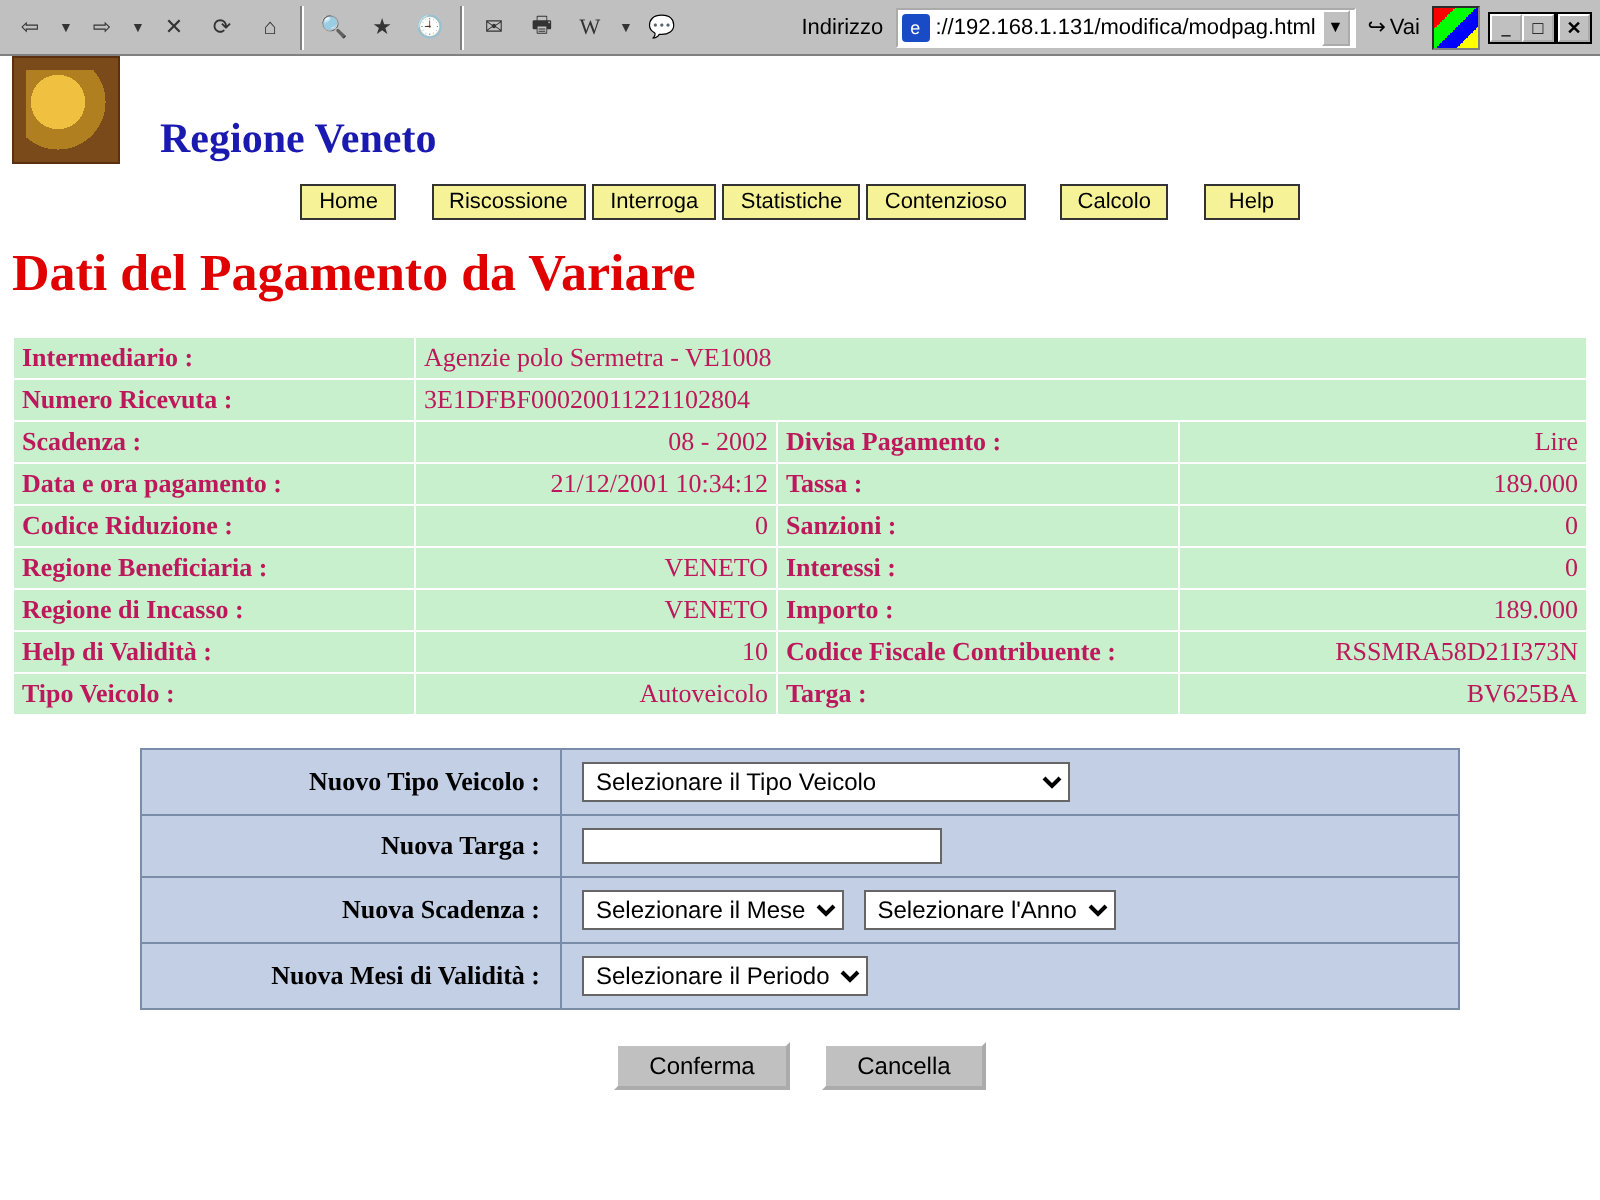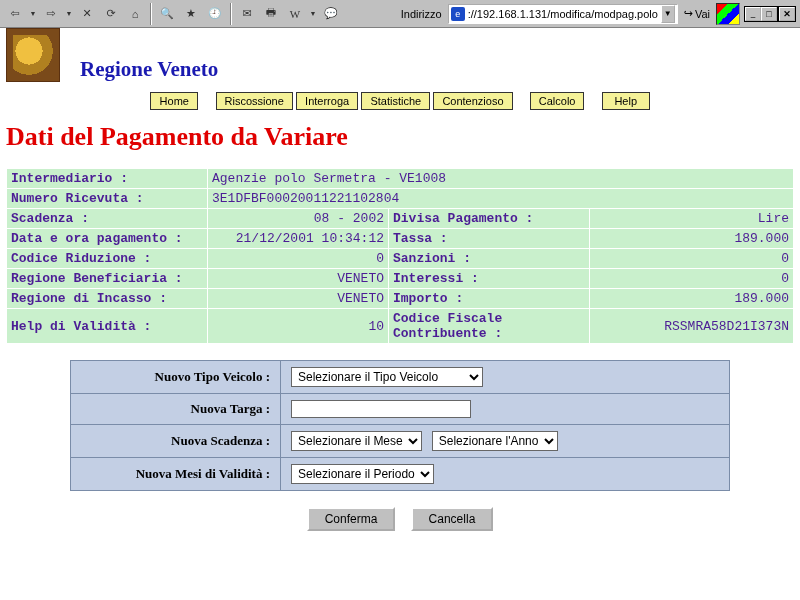--- a/index.html
+++ b/index.html
@@ -28,21 +28,21 @@
 .logo::after { content: ""; position: absolute; inset: 6px; background: radial-gradient(circle at 40% 40%, #f0c040 0 40%, #b08020 40% 70%, transparent 70%); }
 .org-title { color: #1a1ab0; font-size: 21px; font-weight: bold; font-family: "Times New Roman", serif; margin-top: 4px; }
 
 .nav-row { text-align: center; margin: 10px 0 12px 0; }
 .nav-btn { display: inline-block; background: #f5f298; border: 1px solid #333; font-family: Tahoma, Arial, sans-serif; font-size: 11px; padding: 2px 8px; margin: 0 0px; cursor: pointer; min-width: 48px; text-align: center; }
 .nav-gap { display: inline-block; width: 14px; }
 
 .page-title { color: #e00000; font-size: 26px; font-weight: bold; text-align: left; margin: 12px 0 16px 0; font-family: "Times New Roman", serif; }
 
 .data-table { width: 100%; border-collapse: separate; border-spacing: 1px; background: #fff; }
-.data-table td { background: #c9f0cc; font-family: Liberation Mono, monospace; font-size: 13px; padding: 2px 4px; color: #4c1d95; }
+.data-table td { background: #c9f0cc; font-family: Liberation Serif, serif; font-size: 13px; padding: 2px 4px; color: #be185d; }
 .data-table .lbl { font-weight: bold; width: 200px; }
 .data-table .val-r { text-align: right; width: 180px; }
 .data-table .lbl2 { font-weight: bold; width: 200px; }
 .data-table .val2-r { text-align: right; }
 
 .form-table { margin: 16px auto 0 auto; border: 1px solid #7a8ca8; border-collapse: collapse; width: 660px; background: #c3cfe4; }
 .form-table td { border: 1px solid #7a8ca8; padding: 6px 10px; font-family: "Times New Roman", serif; font-size: 13px; }
 .form-table .flbl { text-align: right; font-weight: bold; width: 210px; }
 .form-table select, .form-table input[type=text] { font-family: Tahoma, Arial, sans-serif; font-size: 12px; background: #fff; border: 1px solid #666; padding: 1px 2px; }
 .form-table select { height: 20px; }
@@ -73,21 +73,21 @@
   <div class="tb-sep"></div>
   <div class="tb-btn">✉</div>
   <div class="tb-btn">🖶</div>
   <div class="tb-btn">W</div>
   <div class="tb-btn" style="width:10px;font-size:7px">▼</div>
   <div class="tb-btn">💬</div>
   <div class="tb-spacer"></div>
   <span class="addr-label">Indirizzo</span>
   <div class="addr-box">
     <div class="ie-icon">e</div>
-    <div class="url">://192.168.1.131/modifica/modpag.polo</div>
+    <div class="url">://192.168.1.131/modifica/modpag.html</div>
     <div class="dd">▼</div>
   </div>
   <div class="go-btn">
       <span>↪</span>
       <span>Vai</span>
     </div>
   <div class="win-logo"></div>
   <div class="win-btns">
     <div class="win-btn">_</div>
     <div class="win-btn">□</div>
@@ -154,29 +154,35 @@
     <td class="val-r">VENETO</td>
     <td class="lbl2">Importo :</td>
     <td class="val2-r">189.000</td>
   </tr>
   <tr>
     <td class="lbl">Help di Validità :</td>
     <td class="val-r">10</td>
     <td class="lbl2">Codice Fiscale Contribuente :</td>
     <td class="val2-r">RSSMRA58D21I373N</td>
   </tr>
+  <tr>
+    <td class="lbl">Tipo Veicolo :</td>
+    <td class="val-r">Autoveicolo</td>
+    <td class="lbl2">Targa :</td>
+    <td class="val2-r">BV625BA</td>
+  </tr>
 </tbody>
       </table>
 
 <table class="form-table">
   <tbody>
           <tr>
     <td class="flbl">Nuovo Tipo Veicolo :</td>
     <td>
-      <select style="width:192px">
+      <select style="width:244px">
         <option>Selezionare il Tipo Veicolo</option>
       </select>
     </td>
   </tr>
   <tr>
     <td class="flbl">Nuova Targa :</td>
     <td><input type="text" value="" style=""></td>
   </tr>
   <tr>
     <td class="flbl">Nuova Scadenza :</td>

